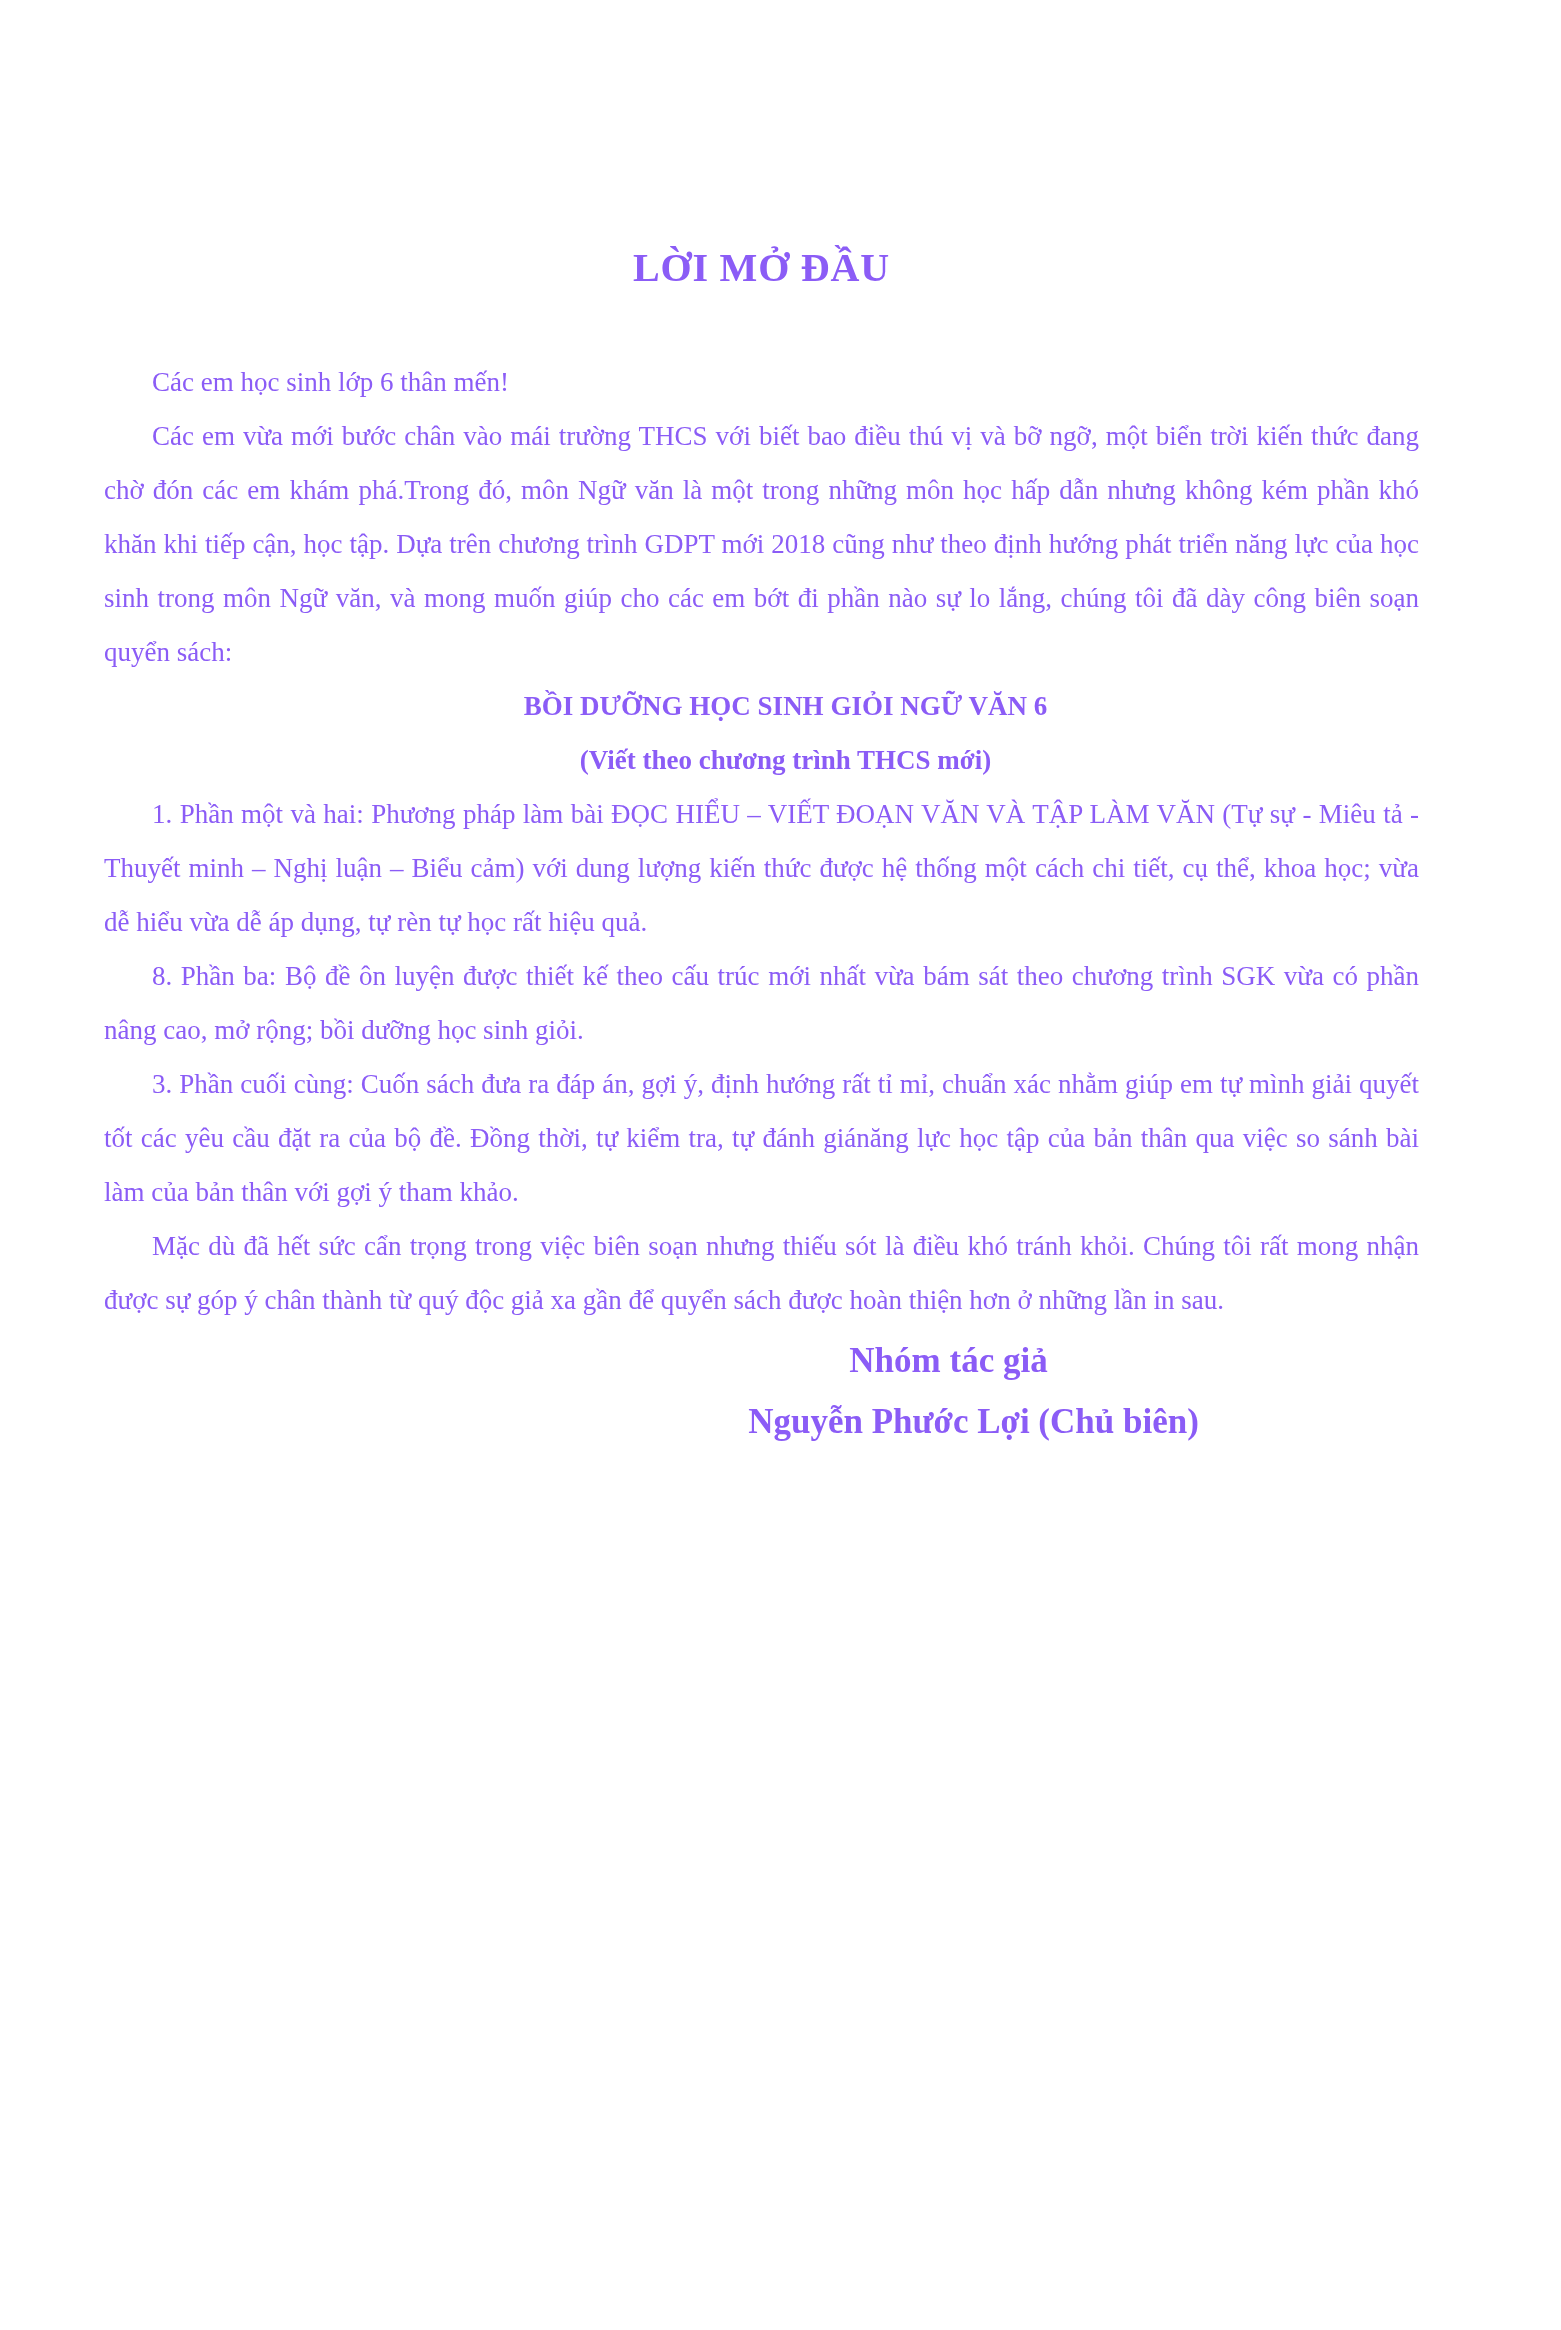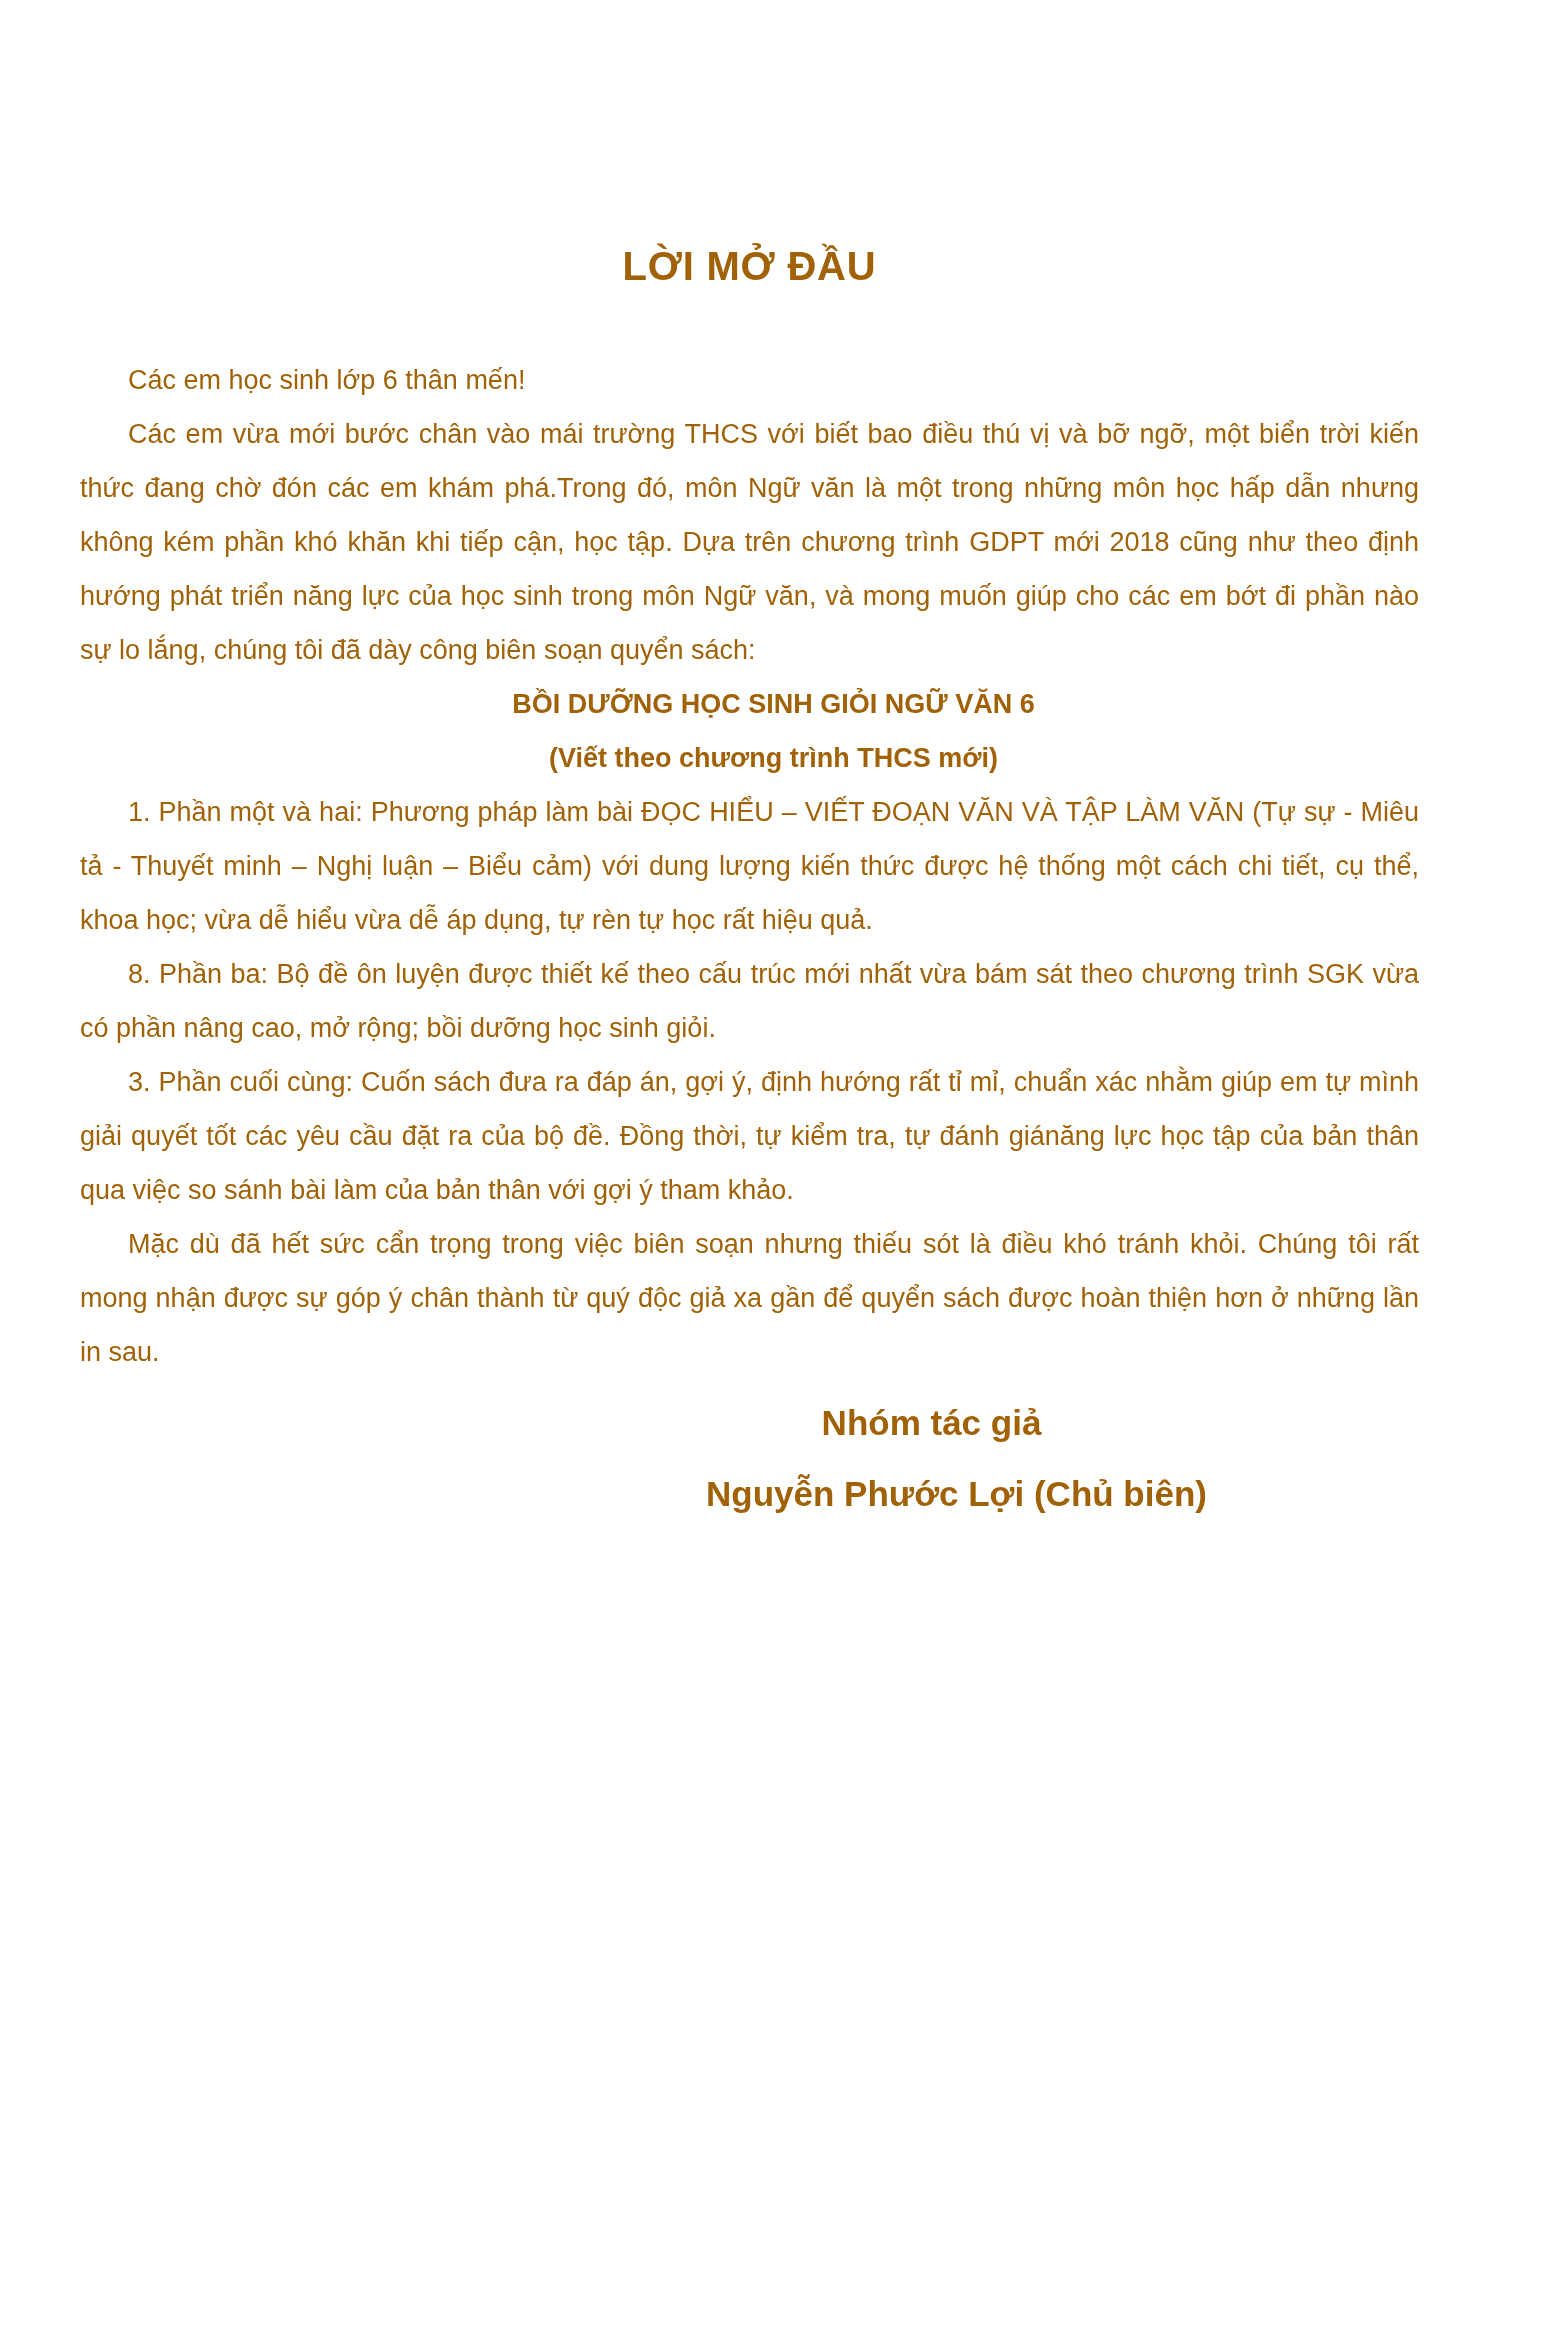--- a/index.html
+++ b/index.html
@@ -6,23 +6,23 @@
   html, body {
     margin: 0;
     padding: 0;
     background: #ffffff;
   }
   .page {
     position: relative;
     width: 1561px;
     height: 2330px;
     background: #ffffff;
-    color: #a16207;
-    font-family: Liberation Sans, sans-serif;
-    padding: 244px 142px 66px 80px;
+    color: #8b5cf6;
+    font-family: Liberation Serif, serif;
+    padding: 244px 142px 66px 104px;
     overflow: hidden;
   }
   .title {
     margin: 0 0 64px 0;
     text-align: center;
     font-size: 40px;
     font-weight: bold;
     letter-spacing: 0.8px;
   }
   .para {
@@ -33,21 +33,21 @@
     text-indent: 48px;
   }
   .para.bold {
     font-weight: bold;
     text-align: center;
   }
   .signature {
     margin-top: 3.3px;
   }
   .sig-line {
-    margin: 16px;
+    margin: 6px;
     font-size: 35px;
     line-height: 55px;
     text-align: center;
   }
   .sig-line.bold { font-weight: bold; }
   .sig-group   { margin-left: 380px; }
   .sig-editor  { margin-left: 430px; }
   .sig-authors { margin-left: 132px; }
 </style>
 </head>

